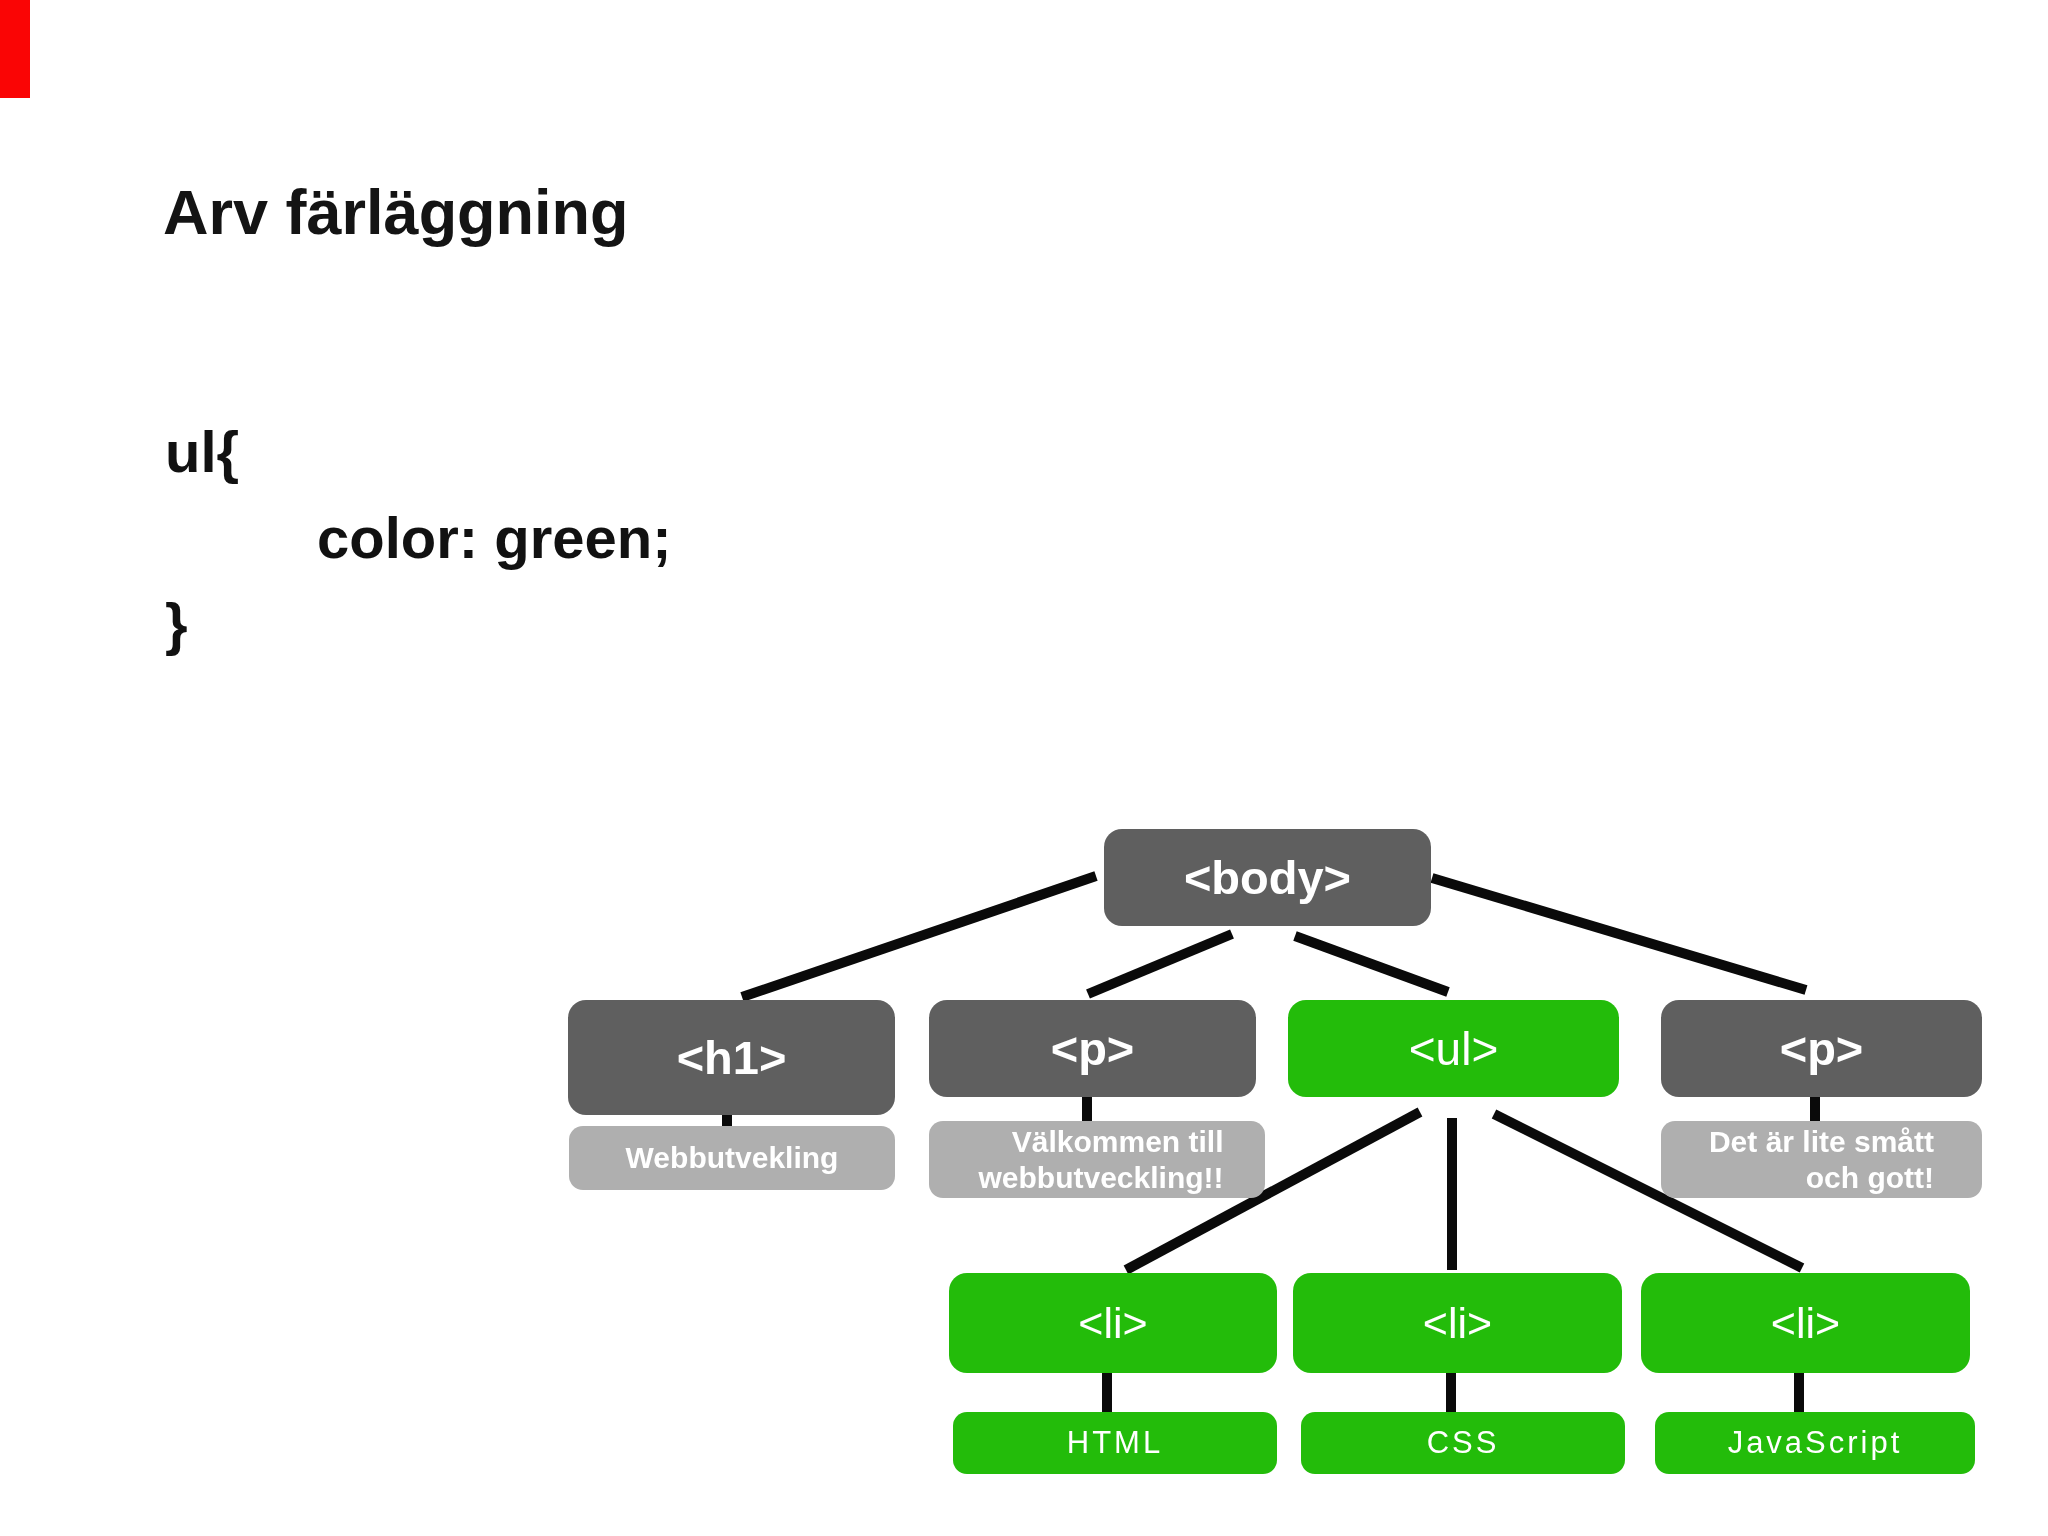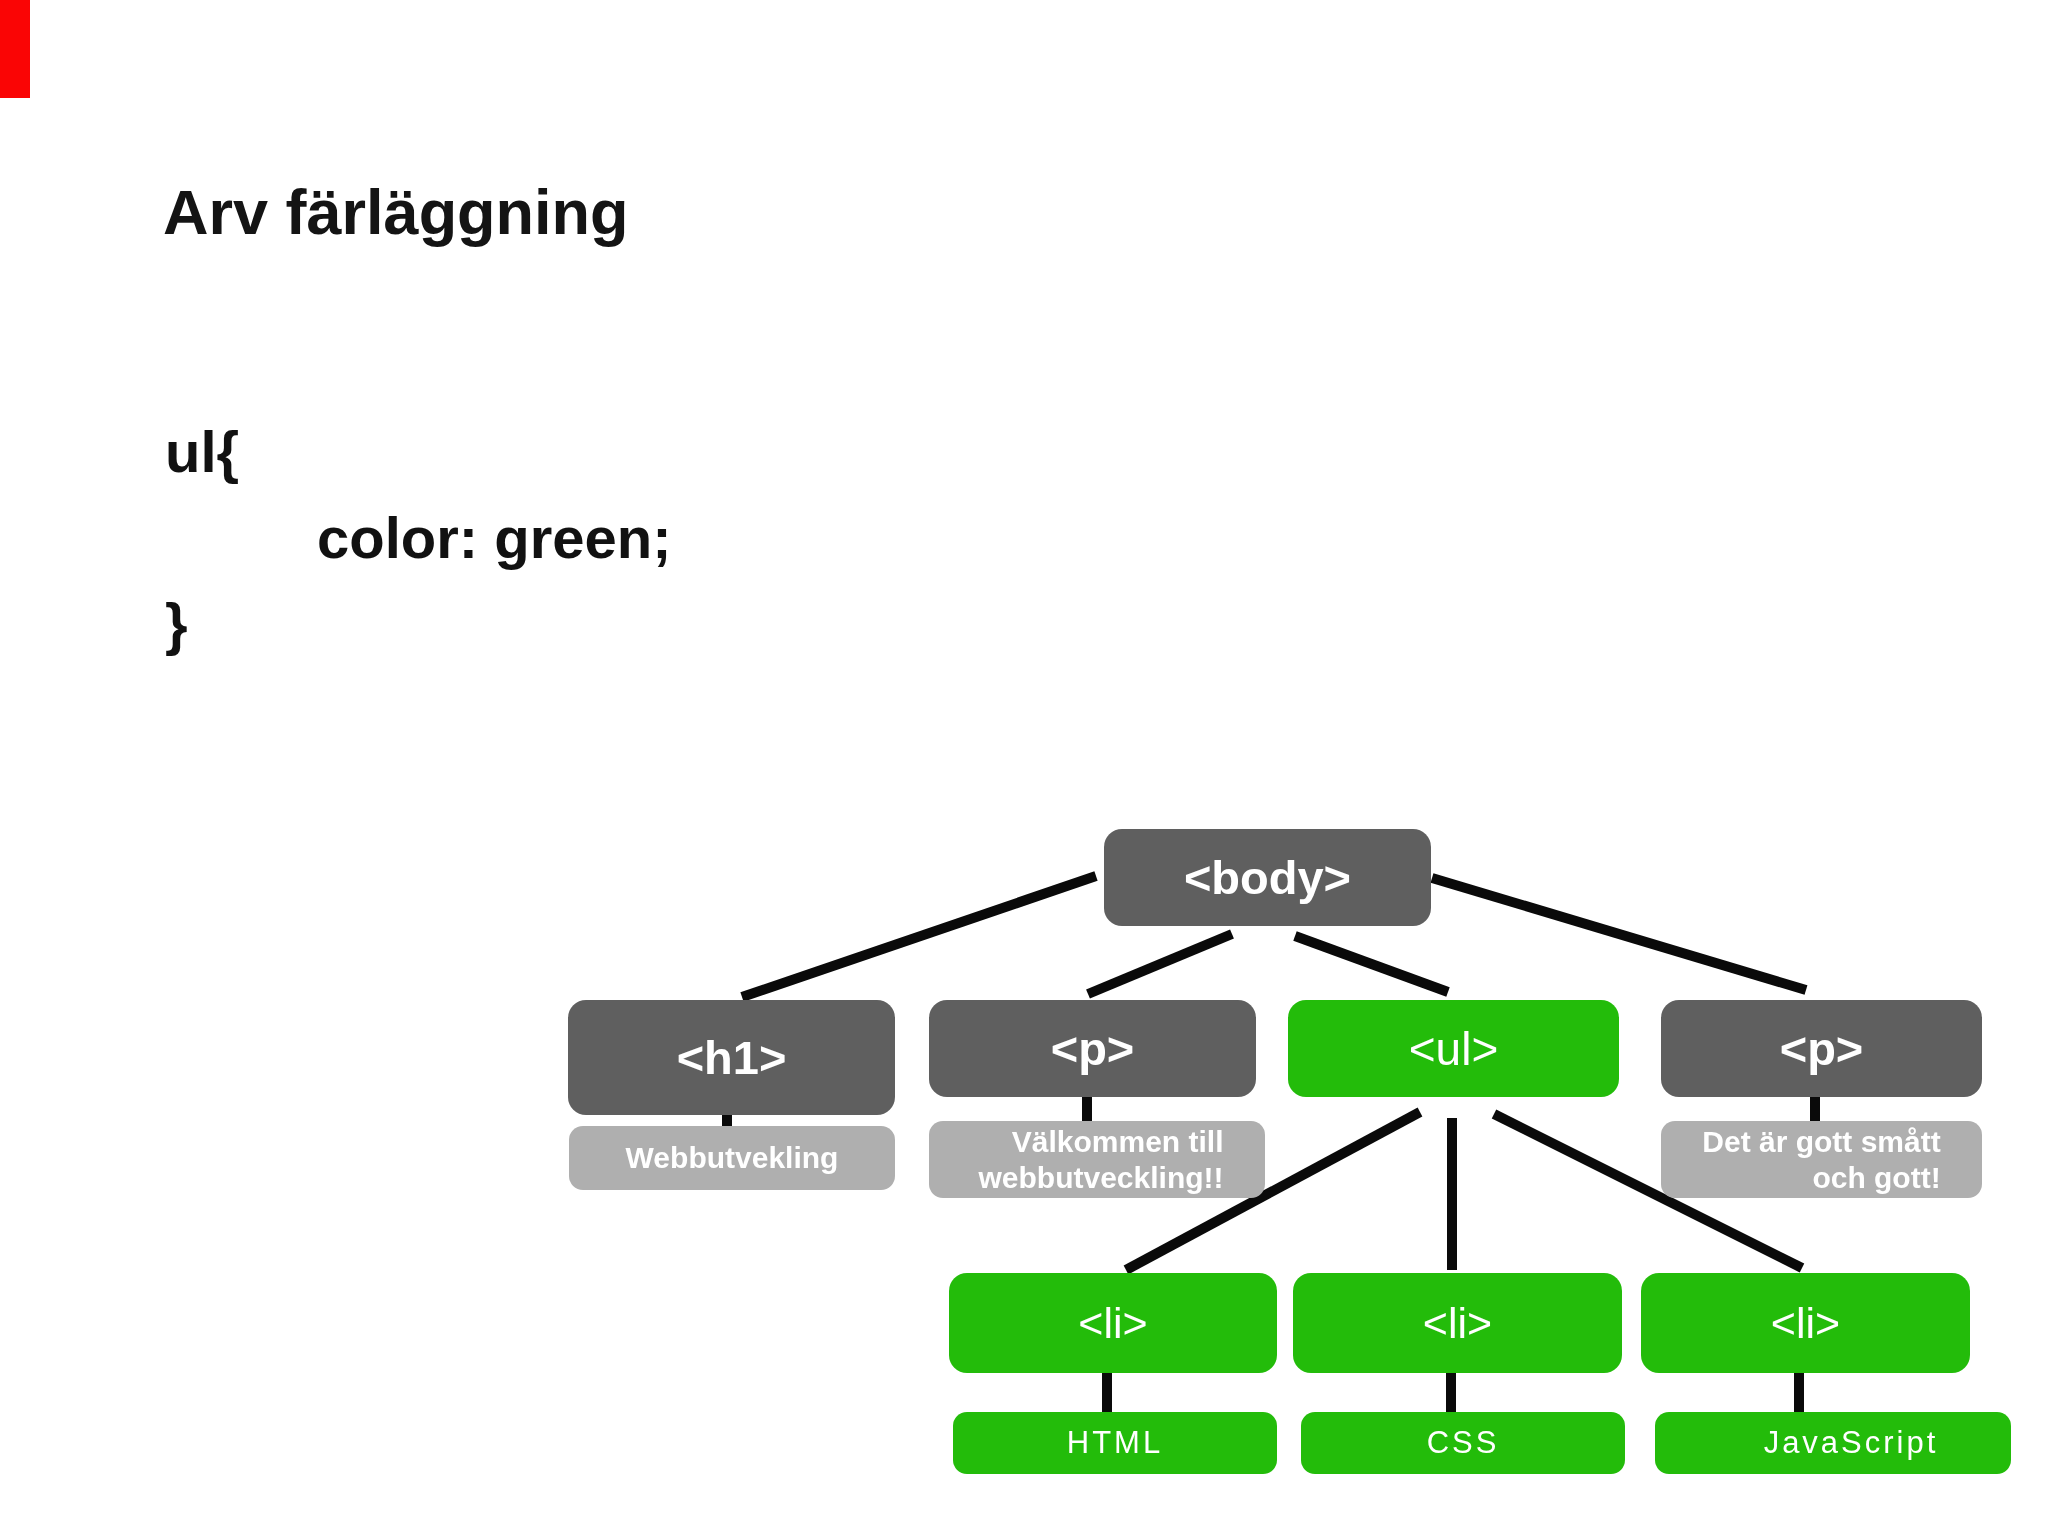--- a/index.html
+++ b/index.html
@@ -54,21 +54,21 @@
   .n-ul   {left:1282px;top:1000px;width:331px;height:97px;}
   .n-p2   {left:1655px;top:1000px;width:321px;height:97px;}
   .l-h1   {left:563px; top:1126px;width:326px;height:64px;}
   .l-p1   {left:923px; top:1121px;width:328px;height:77px;padding-left:8px;}
   .l-p2   {left:1655px;top:1121px;width:321px;height:77px;}
   .n-li1  {left:943px; top:1273px;width:328px;height:100px;}
   .n-li2  {left:1287px;top:1273px;width:329px;height:100px;}
   .n-li3  {left:1635px;top:1273px;width:329px;height:100px;}
   .l-li1  {left:947px; top:1412px;width:324px;height:62px;}
   .l-li2  {left:1295px;top:1412px;width:324px;height:62px;}
-  .l-li3  {left:1649px;top:1412px;width:320px;height:62px;padding-left:36px;}
+  .l-li3  {left:1649px;top:1412px;width:320px;height:62px;}
 </style>
 </head>
 <body>
 
 <div class="red-marker"></div>
 
 <div class="slide-title">Arv färläggning</div>
 
 <div class="code-line code-l1">ul{</div>
 <div class="code-line code-l2">color: green;</div>
@@ -99,21 +99,21 @@
 
 <div class="node label-gray l-h1">Webbutvekling</div>
 <div class="node label-gray l-p1">
   <span>
     <span>Välkommen till</span><br>
     <span>webbutveckling!!</span>
   </span>
 </div>
 <div class="node label-gray l-p2">
   <span>
-    <span>Det är gott smått</span><br>
+    <span>Det är lite smått</span><br>
     <span>och gott!</span>
   </span>
 </div>
 
 <div class="node node-green tag-li n-li1">&lt;li&gt;</div>
 <div class="node node-green tag-li n-li2">&lt;li&gt;</div>
 <div class="node node-green tag-li n-li3">&lt;li&gt;</div>
 
 <div class="node label-green l-li1">HTML</div>
 <div class="node label-green l-li2">CSS</div>

